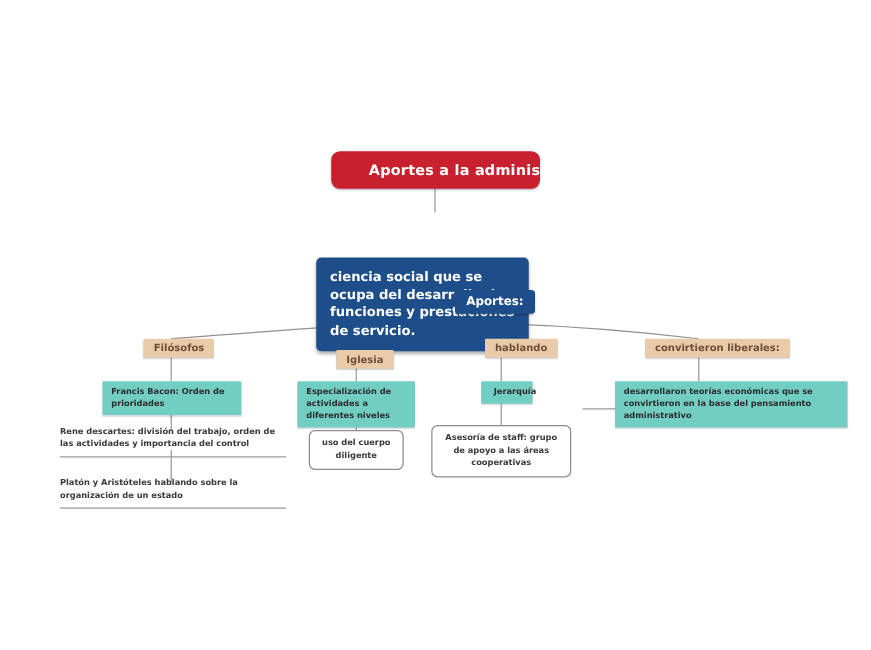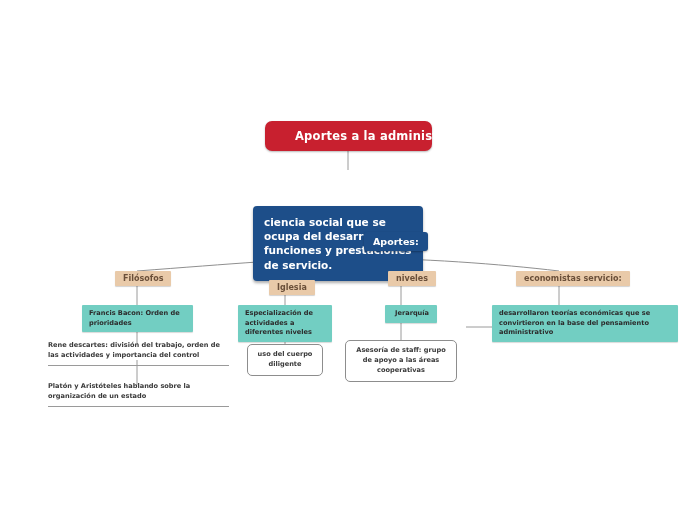--- a/index.html
+++ b/index.html
@@ -104,20 +104,20 @@
 
   <div class="node n-tan" style="left:115px;top:271px;">Filósofos</div>
   <div class="node n-text" style="left:48px;top:341px;width:181px;">Rene descartes: división del trabajo, orden de las actividades y importancia del control</div>
   <div class="node n-teal" style="left:82px;top:305px;width:111px;">Francis Bacon: Orden de prioridades</div>
   <div class="node n-text" style="left:48px;top:382px;width:181px;">Platón y Aristóteles hablando sobre la organización de un estado</div>
 
   <div class="node n-tan" style="left:269px;top:280px;">Iglesia</div>
   <div class="node n-box" style="left:247px;top:344px;width:76px;text-align:center;">uso del cuerpo diligente</div>
   <div class="node n-teal" style="left:238px;top:305px;width:94px;">Especialización de actividades a diferentes niveles</div>
 
-  <div class="node n-tan" style="left:388px;top:271px;">niveles</div>
-  <div class="node n-teal" style="left:385px;top:305px;width:52px;padding-left:10px;">Jerarquía</div>
+  <div class="node n-tan" style="left:388px;top:271px;">hablando</div>
+  <div class="node n-teal" style="left:385px;top:305px;width:41px;text-align:center;padding-left:10px;">Jerarquía</div>
   <div class="node n-box" style="left:345px;top:340px;width:112px;text-align:center;">Asesoría de staff: grupo de apoyo a las áreas cooperativas</div>
 
-  <div class="node n-tan" style="left:516px;top:271px;">economistas servicio:</div>
+  <div class="node n-tan" style="left:516px;top:271px;">convirtieron liberales:</div>
   <div class="node n-teal" style="left:492px;top:305px;width:186px;">desarrollaron teorías económicas que se convirtieron en la base del pensamiento administrativo</div>
 
 </div>
 
 </body></html>

